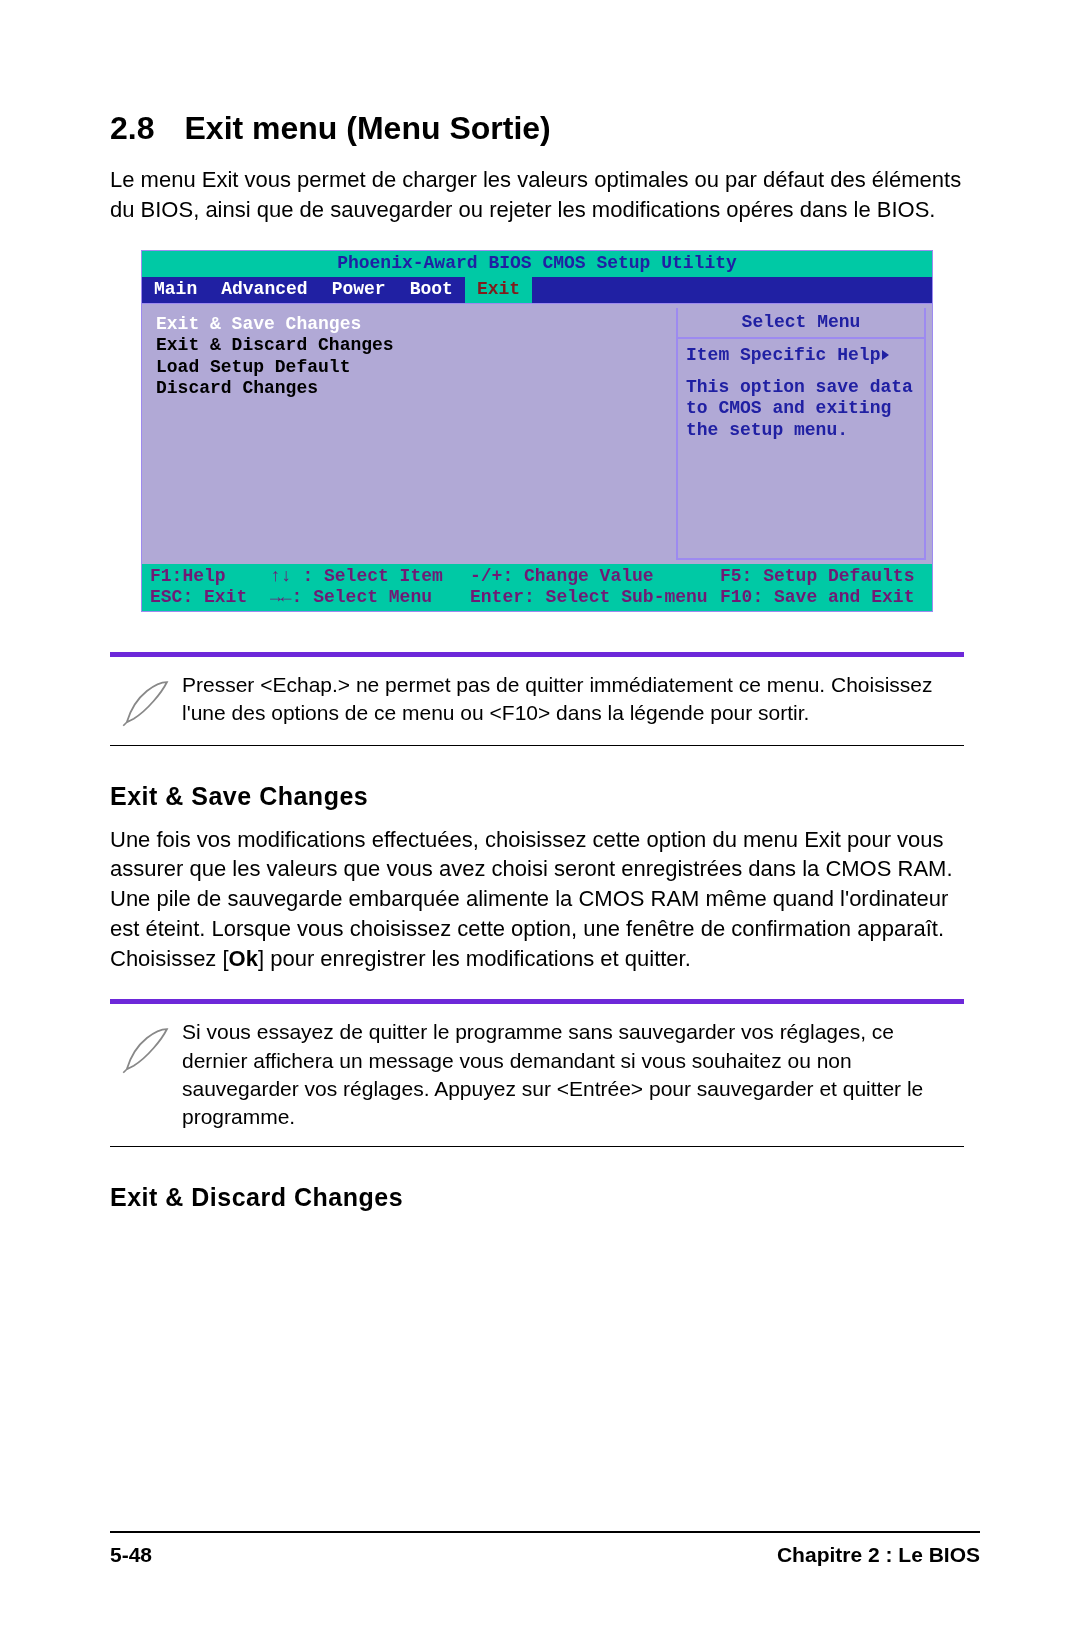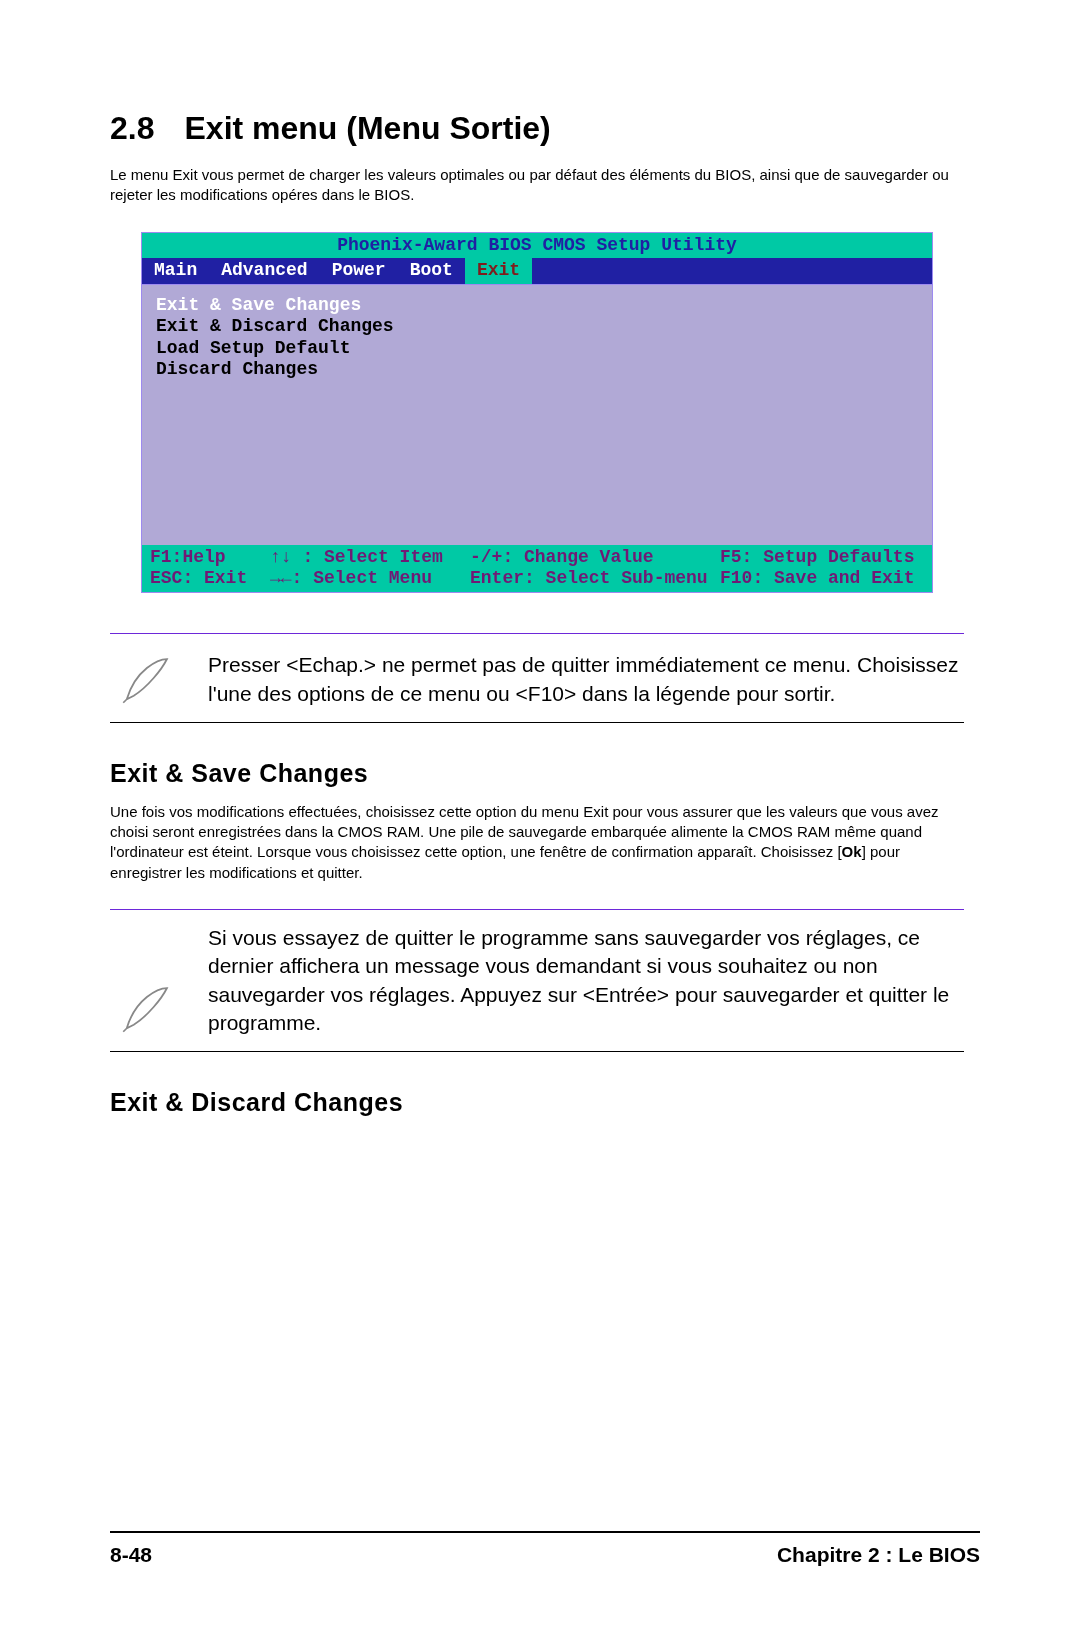--- a/index.html
+++ b/index.html
@@ -16,21 +16,21 @@
     padding: 110px 116px 60px 110px;
     position: relative;
   }
   h1.section-title {
     font-size: 32px;
     font-weight: bold;
     margin: 0 0 18px 0;
   }
   h1.section-title .num { margin-right: 30px; }
   p.body {
-    font-size: 15px;
+    font-size: 22px;
     line-height: 1.35;
     margin: 0 0 26px 0;
   }
   
   .bios {
     font-family: "Courier New", monospace;
     font-weight: bold;
     font-size: 18px;
     line-height: 1.2;
     margin: 0 auto 40px auto;
@@ -101,26 +101,24 @@
   }
   .bios-footer .row { display:flex; }
   .bios-footer .row > span { flex:none; }
   .bios-footer .c1{ width:120px; }
   .bios-footer .c2{ width:200px; }
   .bios-footer .c3{ width:250px; }
   .bios-footer .c4{ flex:1; text-align:left;font-family:Liberation Mono, monospace; }
   
   .note {
     display:flex;
-    gap: 26px;
-    border-top: 1px solid #6d28d9;
+    border-top: 5px solid #6d28d9;
     border-bottom: 1px solid #000;
     padding: 14px 0 14px 0;
     margin: 0 0 36px 0;
-    align-items: flex-end;
   }
   .note .icon { flex:none; width:72px; display:flex; align-items:flex-start; justify-content:center; padding-top:4px;}
   .note .icon svg { width:56px; height:56px; }
   .note .txt { flex:1; font-size:21px; line-height:1.35; }
   
   h2.sub {
     font-size: 25px;
     font-weight: bold;
     letter-spacing: 0.5px;
     margin: 0 0 14px 0;
@@ -155,20 +153,28 @@
       <span>Boot</span>
       <span class="active">Exit</span>
     </div>
     <div class="bios-body">
       <div class="bios-left">
         <div class="row hi">Exit &amp; Save Changes</div>
         <div class="row">Exit &amp; Discard Changes</div>
         <div class="row">Load Setup Default</div>
         <div class="row">Discard Changes</div>
       </div>
+      <div class="bios-right">
+        <span class="sel-title">Select Menu</span>
+        <span class="ish">Item Specific Help</span><span class="tri"></span>
+        <div style="height:10px"></div>
+        <div>This option save data</div>
+        <div>to CMOS and exiting</div>
+        <div>the setup menu.</div>
+      </div>
     </div>
     <div class="bios-footer">
       <div class="row">
         <span class="c1">F1:Help</span>
         <span class="c2">↑↓ : Select Item</span>
         <span class="c3">-/+: Change Value</span>
         <span class="c4">F5: Setup Defaults</span>
       </div>
       <div class="row">
         <span class="c1">ESC: Exit</span>
@@ -198,17 +204,17 @@
       <svg viewBox="0 0 64 64">
           <path d="M10 54 C 20 20 46 8 56 8 C 50 20 34 40 18 50 L10 54 Z M10 54 L6 58" fill="none" stroke="#888" stroke-width="2"></path>
         </svg>
     </div>
     <div class="txt">Si vous essayez de quitter le programme sans sauvegarder vos réglages, ce dernier affichera un message vous demandant si vous souhaitez ou non sauvegarder vos réglages. Appuyez sur &lt;Entrée&gt; pour sauvegarder et quitter le programme.</div>
   </div>
 
   <h2 class="sub">Exit &amp; Discard Changes</h2>
 
   <div class="pg-footer">
-    <span>8-48</span>
+    <span>5-48</span>
     <span>Chapitre 2 : Le BIOS</span>
   </div>
 
 </div>
 
 </body></html>

